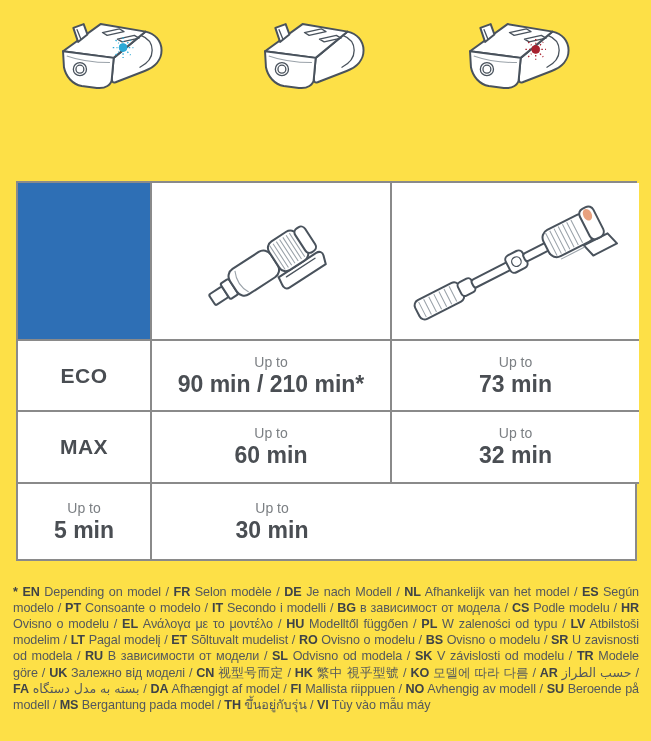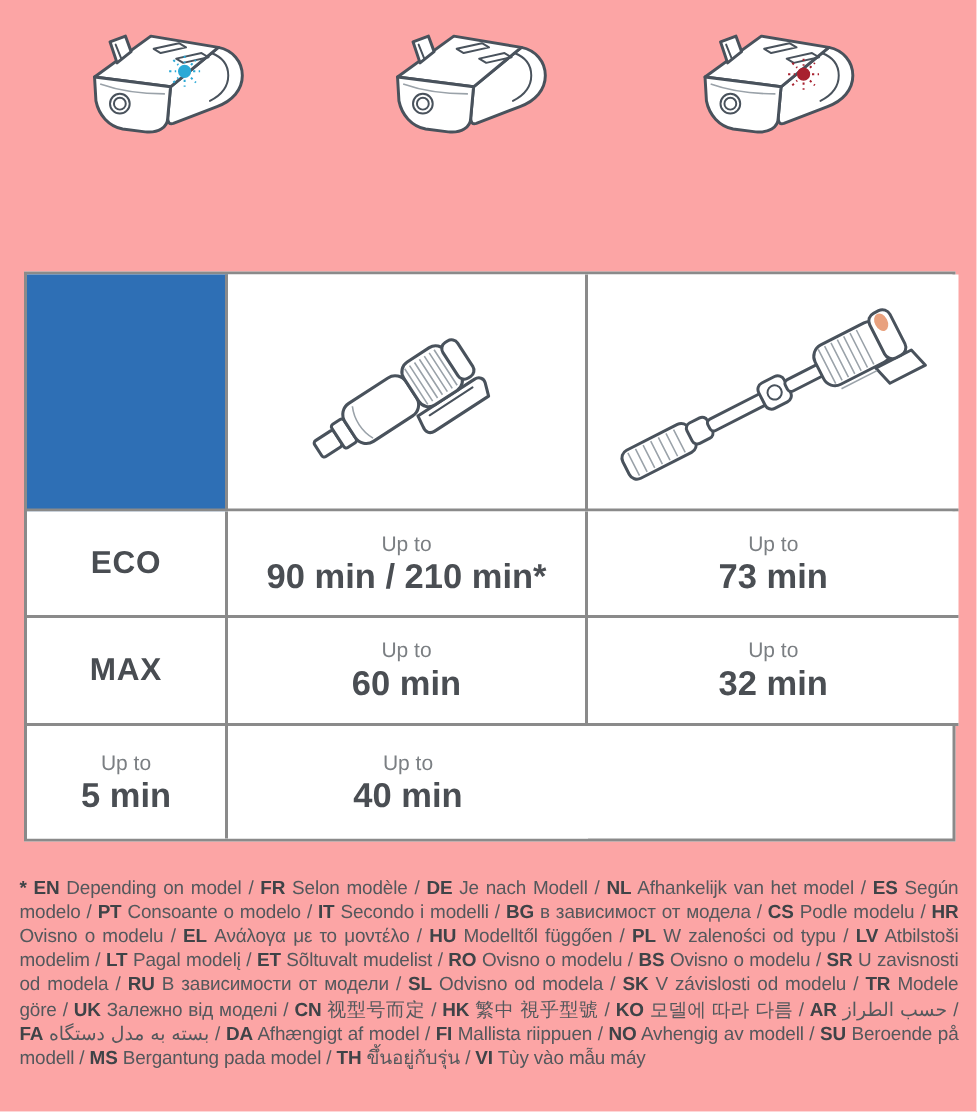--- a/index.html
+++ b/index.html
@@ -1,16 +1,16 @@
 <!DOCTYPE html>
 <html><head>
 <meta charset="utf-8">
 <style>
   html,body{margin:0;padding:0;background:#fff;}
-  .page{position:relative;width:651px;height:741px;background:#fca5a5;overflow:hidden;
+  .page{position:relative;width:651px;height:741px;background:#fde047;overflow:hidden;
         font-family:"Liberation Sans","DejaVu Sans",sans-serif;}
 
   
   .batteries{position:absolute;left:0;top:0;width:651px;height:175px;}
   .battery{position:absolute;top:6px;width:122px;height:100px;}
   .battery.b1{left:48px;} .battery.b2{left:250px;} .battery.b3{left:455px;}
 
   
   .rt-table{position:absolute;left:16px;top:181px;width:621px;
             display:grid;grid-template-columns:134px 240px 247px;
@@ -147,19 +147,19 @@
       <div class="upto">Up to</div>
       <div class="val">32 min</div>
     </div>
 
     <div class="cell rlast">
       <div class="upto">Up to</div>
       <div class="val">5 min</div>
     </div>
     <div class="cell clast rlast">
       <div class="upto">Up to</div>
-      <div class="val">40 min</div>
+      <div class="val">30 min</div>
     </div>
   </div>
 
   <p class="footnote"><b>* </b><b>EN</b> Depending on model / <b>FR</b> Selon modèle / <b>DE</b> Je nach Modell / <b>NL</b> Afhankelijk van het model / <b>ES</b> Según modelo / <b>PT</b> Consoante o modelo / <b>IT</b> Secondo i modelli / <b>BG</b> в зависимост от модела / <b>CS</b> Podle modelu / <b>HR</b> Ovisno o modelu / <b>EL</b> Ανάλογα με το μοντέλο / <b>HU</b> Modelltől függően / <b>PL</b> W zaleności od typu / <b>LV</b> Atbilstoši modelim / <b>LT</b> Pagal modelį / <b>ET</b> Sõltuvalt mudelist / <b>RO</b> Ovisno o modelu / <b>BS</b> Ovisno o modelu / <b>SR</b> U zavisnosti od modela / <b>RU</b> В зависимости от модели / <b>SL</b> Odvisno od modela / <b>SK</b> V závislosti od modelu / <b>TR</b> Modele göre / <b>UK</b> Залежно від моделі / <b>CN</b> 视型号而定 / <b>HK</b> 繁中 視乎型號 / <b>KO</b> 모델에 따라 다름 / <b>AR</b> حسب الطراز / <b>FA</b> بسته به مدل دستگاه / <b>DA</b> Afhængigt af model / <b>FI</b> Mallista riippuen / <b>NO</b> Avhengig av modell / <b>SU</b> Beroende på modell / <b>MS</b> Bergantung pada model / <b>TH</b> ขึ้นอยู่กับรุ่น / <b>VI</b> Tùy vào mẫu máy</p>
 
 </div>
 
 </body></html>

